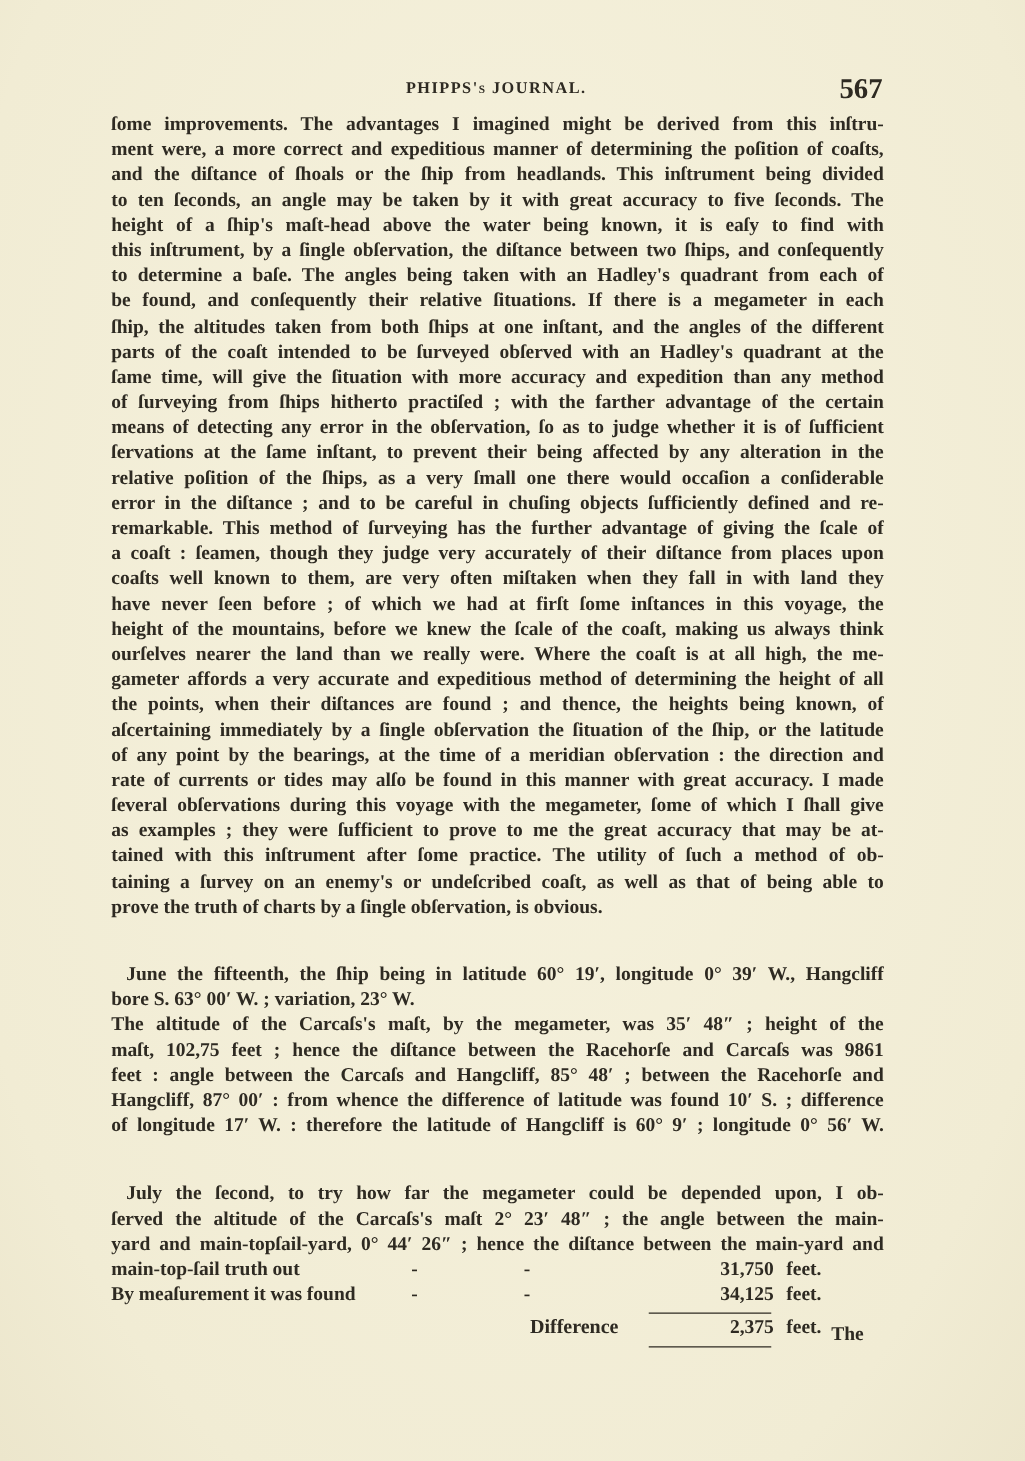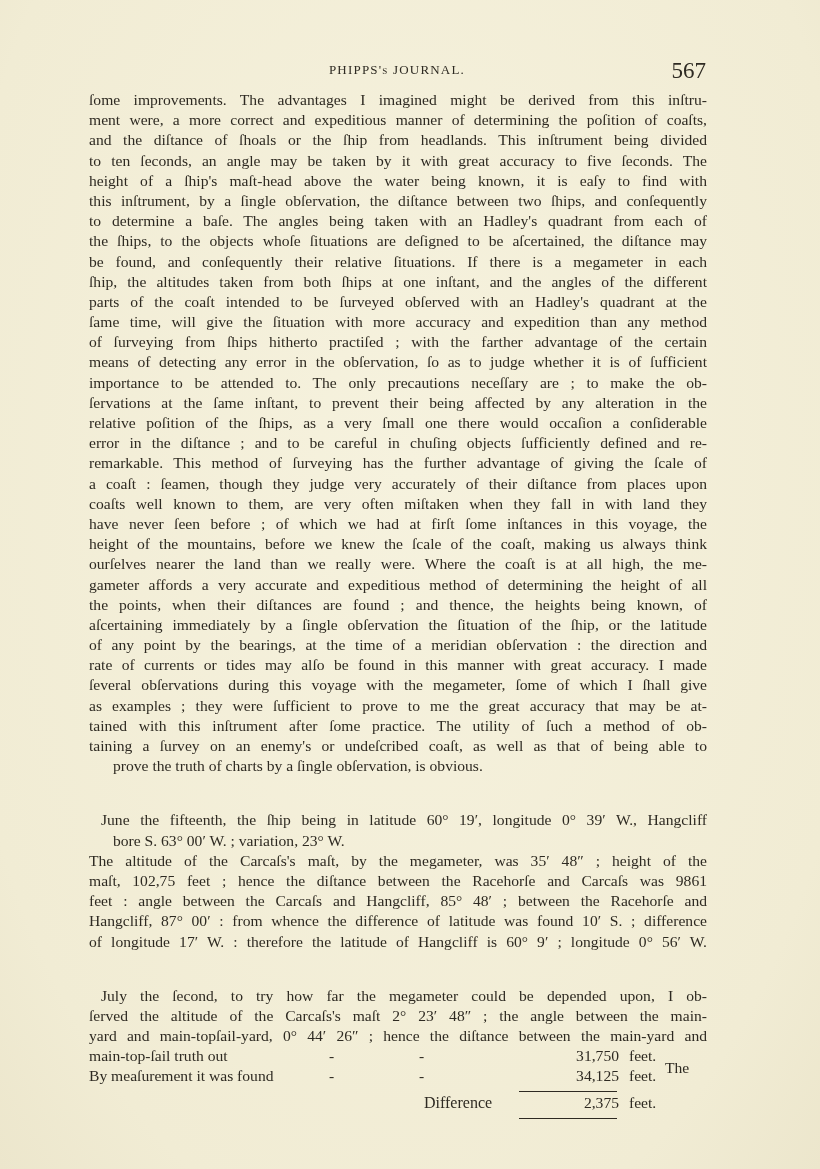--- a/index.html
+++ b/index.html
@@ -6,20 +6,21 @@
   body {
     width: 820px; height: 1169px; overflow: hidden;
     background: #f4f0da;
     font-family: "Liberation Serif", "DejaVu Serif", serif;
     color: #2e2a22;
     position: relative;
   }
   .page {
     position: absolute; left: 0; top: 0; width: 820px; height: 1169px;
     background: radial-gradient(ellipse at 50% 40%, #f6f2de 0%, #f1ecd4 80%, #ece6cc 100%);
+    font-weight: bold;
   }
   .running-head {
     position: absolute; top: 60px; left: 88px; width: 618px; height: 24px;
   }
   .running-title {
     position: absolute; left: 0; width: 100%; text-align: center;
     font-size: 13px; letter-spacing: 1.2px; font-variant: small-caps; top: 2px;
   }
   .page-number {
     position: absolute; right: 0; top: -2px; font-size: 23px;
@@ -27,21 +28,21 @@
   .body-text {
     position: absolute; top: 90px; left: 89px; width: 618px;
     font-size: 15.6px; line-height: 20.2px;
     text-align: justify;
   }
   .line {
     display: block; white-space: nowrap;
     text-align-last: justify; text-align: justify;
     height: 20.2px;
   }
-  .line.last { text-align-last: left; margin-left: 24px; }
+  .line.last { text-align-last: left; }
   .line.indent { padding-left: 12px; margin-top: 34px; }
   .calc-row {
     position: relative; height: 20.2px; white-space: nowrap;
   }
   .calc-label { position: absolute; left: 0; }
   .calc-dot1 { position: absolute; left: 240px; }
   .calc-dot2 { position: absolute; left: 330px; }
   .calc-value { position: absolute; left: 430px; width: 100px; text-align: right; }
   .calc-unit { position: absolute; left: 540px; }
   .rule {
@@ -64,28 +65,26 @@
   </div>
 
   <div class="body-text">
     <span class="line">ſome improvements. The advantages I imagined might be derived from this inſtru-</span>
     <span class="line">ment were, a more correct and expeditious manner of determining the poſition of coaſts,</span>
     <span class="line">and the diſtance of ſhoals or the ſhip from headlands. This inſtrument being divided</span>
     <span class="line">to ten ſeconds, an angle may be taken by it with great accuracy to five ſeconds. The</span>
     <span class="line">height of a ſhip's maſt-head above the water being known, it is eaſy to find with</span>
     <span class="line">this inſtrument, by a ſingle obſervation, the diſtance between two ſhips, and conſequently</span>
     <span class="line">to determine a baſe. The angles being taken with an Hadley's quadrant from each of</span>
-    <span class="line">the ſhips, to the objects whoſe ſituations are deſigned to be aſcertained, the diſtance may</span>
     <span class="line">be found, and conſequently their relative ſituations. If there is a megameter in each</span>
     <span class="line">ſhip, the altitudes taken from both ſhips at one inſtant, and the angles of the different</span>
     <span class="line">parts of the coaſt intended to be ſurveyed obſerved with an Hadley's quadrant at the</span>
     <span class="line">ſame time, will give the ſituation with more accuracy and expedition than any method</span>
     <span class="line">of ſurveying from ſhips hitherto practiſed ; with the farther advantage of the certain</span>
     <span class="line">means of detecting any error in the obſervation, ſo as to judge whether it is of ſufficient</span>
-    <span class="line">importance to be attended to. The only precautions neceſſary are ; to make the ob-</span>
     <span class="line">ſervations at the ſame inſtant, to prevent their being affected by any alteration in the</span>
     <span class="line">relative poſition of the ſhips, as a very ſmall one there would occaſion a conſiderable</span>
     <span class="line">error in the diſtance ; and to be careful in chuſing objects ſufficiently defined and re-</span>
     <span class="line">remarkable. This method of ſurveying has the further advantage of giving the ſcale of</span>
     <span class="line">a coaſt : ſeamen, though they judge very accurately of their diſtance from places upon</span>
     <span class="line">coaſts well known to them, are very often miſtaken when they fall in with land they</span>
     <span class="line">have never ſeen before ; of which we had at firſt ſome inſtances in this voyage, the</span>
     <span class="line">height of the mountains, before we knew the ſcale of the coaſt, making us always think</span>
     <span class="line">ourſelves nearer the land than we really were. Where the coaſt is at all high, the me-</span>
     <span class="line">gameter affords a very accurate and expeditious method of determining the height of all</span>

